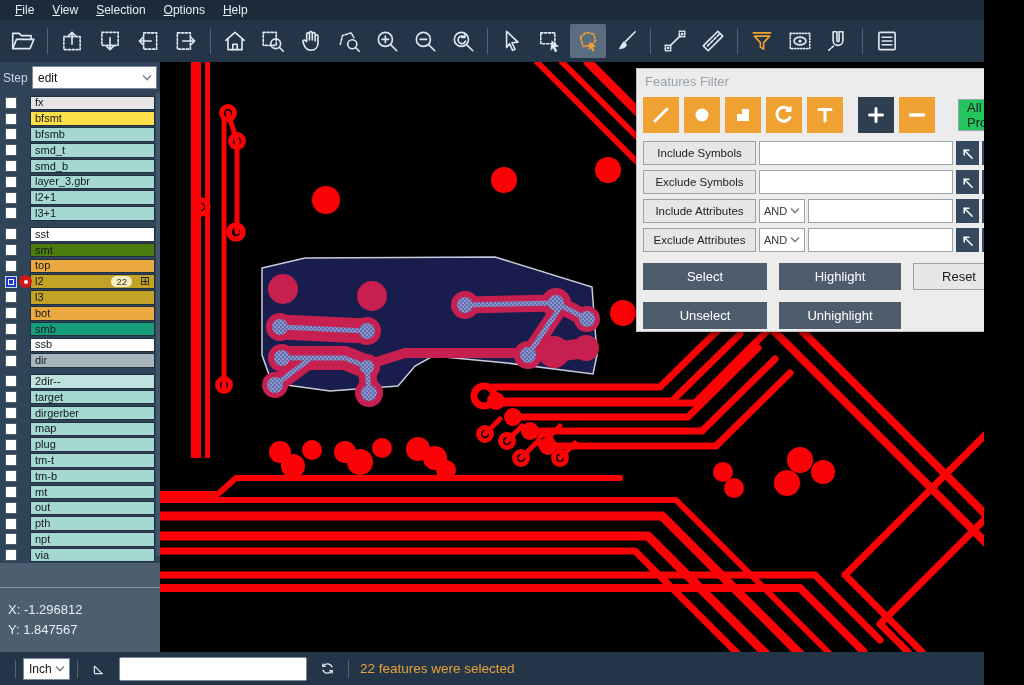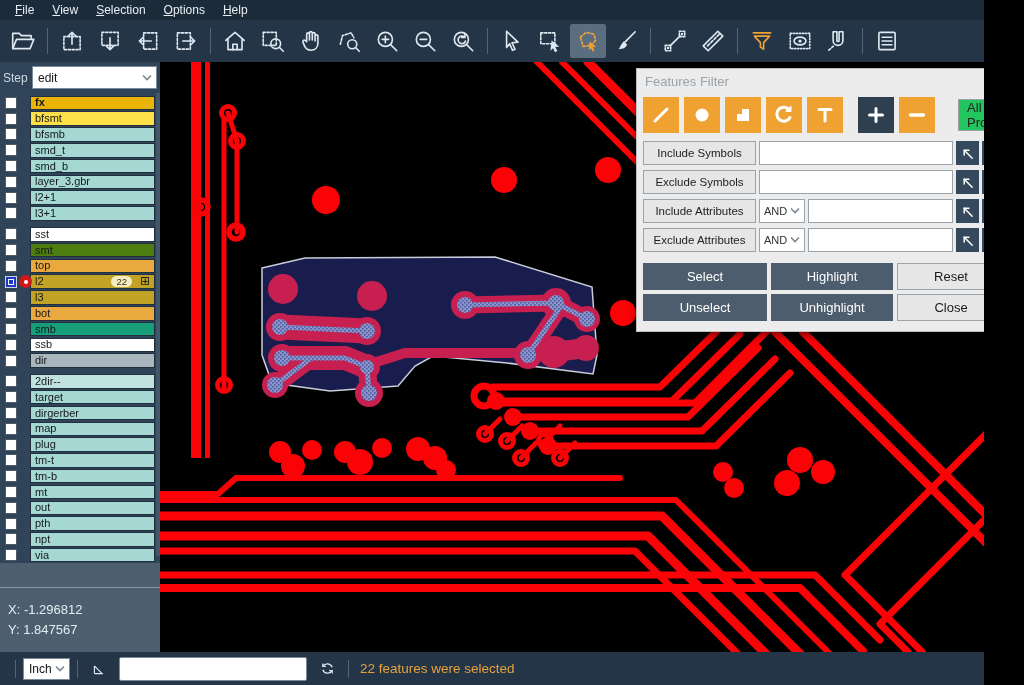--- a/index.html
+++ b/index.html
@@ -72,21 +72,21 @@
   .profile-select{flex:1;height:32px;background:#22c55e;border:1px solid #9aa2aa;margin-left:18px;display:flex;align-items:center;padding-left:8px;position:relative;}
   .profile-select .val{font-size:13px;color:#222;}
   .dlg-rows{padding:2px 6px;flex:none;}
   .frow{display:flex;align-items:center;margin-bottom:5px;height:24px;}
   .flabel{width:113px;flex:none;height:24px;background:#e6e6e6;border:1px solid #9aa2aa;font-size:11.5px;color:#222;padding:0;}
   .and-select{width:46px;flex:none;height:24px;background:#fff;border:1px solid #9aa2aa;margin-left:3px;display:flex;align-items:center;padding-left:4px;position:relative;}
   .and-select .val{font-size:11px;color:#333;}
   .finput{flex:1;height:24px;background:#fff;border:1px solid #9aa2aa;margin-left:3px;font-size:12px;padding:0 4px;min-width:0;}
   .fbtn{width:23px;height:24px;flex:none;background:#34495e;border:none;margin-left:3px;display:flex;align-items:center;justify-content:center;padding:0;color:#fff;}
   .fbtn svg{width:15px;height:15px;}
-  .dlg-actions{display:grid;grid-template-columns:124px 122px 1fr;gap:4px;padding:4px 6px 6px 6px;}
+  .dlg-actions{display:grid;grid-template-columns:124px 122px 1fr;gap:12px;padding:4px 6px 6px 6px;}
   .abtn{height:27px;border:none;font-size:13px;}
   .abtn.dark{background:var(--btn-slate);color:#fff;}
   .abtn.light{background:#e7e7e7;color:#1a1a1a;border:1px solid #9aa2aa;}
 
   
   .statusbar{height:33px;background:var(--toolbar-bg);display:flex;align-items:center;flex:none;padding-left:8px;}
   .ssep{width:1px;height:18px;border-left:1px solid #526476;margin:0 7px;}
   .unit-select{width:47px;height:22px;background:#fff;border:1px solid #7a8a98;display:flex;align-items:center;padding-left:5px;position:relative;}
   .unit-select .val{font-size:12px;color:#111;}
   .sicon{width:20px;height:20px;display:flex;align-items:center;justify-content:center;color:var(--icon);margin:0 4px;}
@@ -265,21 +265,21 @@
           <span class="chev">
               <svg viewBox="0 0 10 7">
                 <path d="M1 1l4 4 4-4"></path>
               </svg>
             </span>
         </div>
       </div>
       <div class="layers" id="layers">
           <div class="layer-row">
             <div class="cb"></div>
-            <div class="layer-bar" style="background: #eab308; font-weight: bold;">
+            <div class="layer-bar" style="background: #e5e5e5;">
               <span class="layer-name">fx</span>
             </div>
           </div>
           <div class="layer-row">
             <div class="cb"></div>
             <div class="layer-bar" style="background: #fde047;">
               <span class="layer-name">bfsmt</span>
             </div>
           </div>
           <div class="layer-row">
@@ -738,21 +738,20 @@
                 </svg>
               </button>
             </div>
           </div>
         <div class="dlg-actions" id="dlgActions">
             <button class="abtn dark">Select</button>
             <button class="abtn dark">Highlight</button>
             <button class="abtn light">Reset</button>
             <button class="abtn dark">Unselect</button>
             <button class="abtn dark">Unhighlight</button>
-            <button class="abtn light">Close</button>
           </div>
       </div>
     </div>
   </div>
 
   <div class="statusbar">
     <div class="ssep"></div>
     <div class="unit-select">
       <span class="val">Inch</span>
       <span class="chev">

